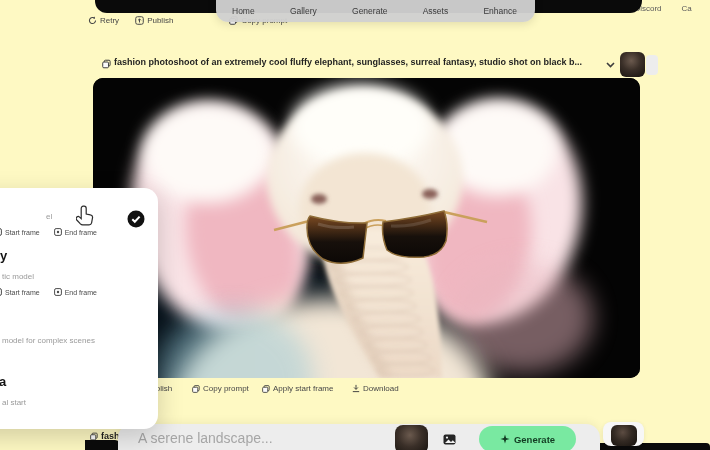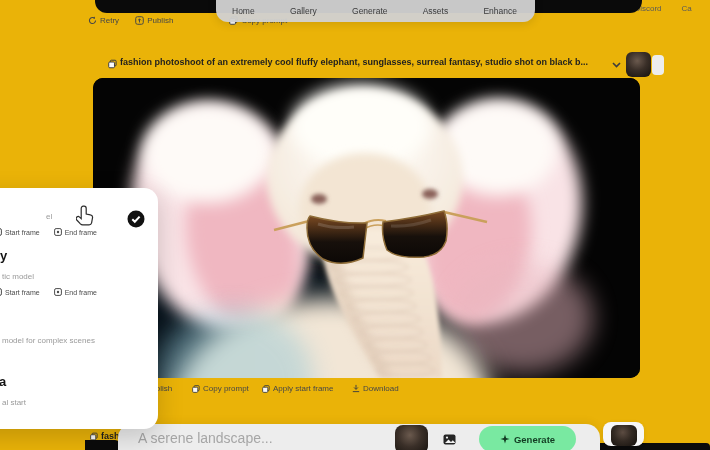--- a/index.html
+++ b/index.html
@@ -1,19 +1,19 @@
 <!DOCTYPE html>
 <html><head>
 <meta charset="utf-8">
 <style>
   * { margin:0; padding:0; box-sizing:border-box; }
   html,body { width:710px; height:450px; }
   body { font-family:"Liberation Sans", sans-serif; background:#fff; }
   .page { position:relative; width:710px; height:450px; overflow:hidden;
-          background:#eab308; }
+          background:#fef9c3; }
 
   
   .top-card { position:absolute; left:95px; top:-6px; width:547px; height:19px;
               background:#0a0a0a; border-radius:0 0 12px 12px; z-index:3; }
 
   
   .nav-pill { position:absolute; left:216px; top:-12px; width:319px; height:34px;
               background:rgba(208,208,208,.96); border-radius:12px; z-index:5;
               display:flex; align-items:flex-end; justify-content:space-between;
               padding:0 12px 4px 10px; box-shadow:0 2px 10px rgba(0,0,0,.12); }
@@ -26,21 +26,21 @@
   .nav-right span { font-size:8px; color:#5a5a5a; white-space:nowrap; }
 
   
   .toolbar { position:absolute; left:88px; top:13px; height:12px; display:flex;
              gap:16px; align-items:flex-end; z-index:2; }
   .tool-btn { display:flex; align-items:center; gap:3px; font-size:8px;
               color:#474747; white-space:nowrap; }
   .tool-btn svg { display:block; }
 
   
-  .prompt-row { position:absolute; left:108px; top:52px; width:560px; height:26px;
+  .prompt-row { position:absolute; left:102px; top:52px; width:560px; height:26px;
                 z-index:2;text-decoration:underline; }
   .prompt-row .copy-ic { position:absolute; left:0; top:7px; }
   .prompt-text { position:absolute; left:12px; top:5px; width:474px;
                  font-size:9px; font-weight:700; color:#1f1f1f;
                  white-space:nowrap; overflow:hidden; }
   .prompt-chevron { position:absolute; left:504px; top:10px; }
   .prompt-ghost { position:absolute; left:544px; top:3px; width:12px; height:20px;
                   background:#ededed; border-radius:4px; }
   .avatar { position:absolute; left:518px; top:0; width:25px; height:25px;
             border-radius:6px;

